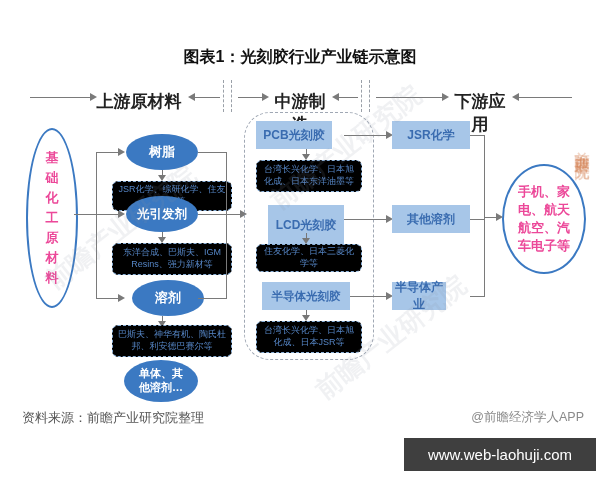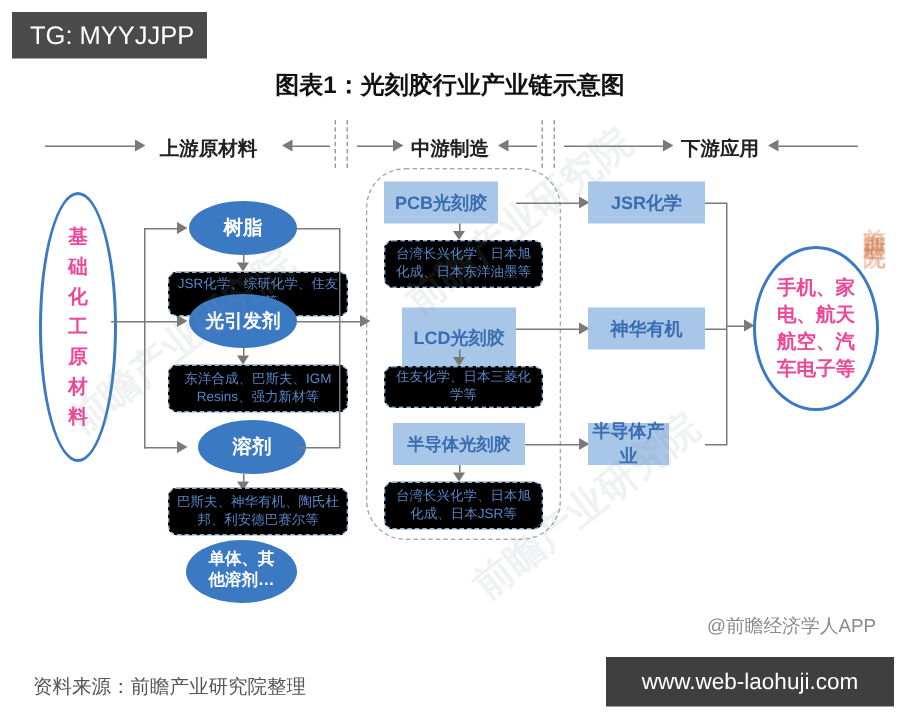--- a/index.html
+++ b/index.html
@@ -21,49 +21,48 @@
   .oval-solid{position:absolute;background:#3b79c2;border-radius:50%;color:#fff;font-weight:bold;
               display:flex;align-items:center;justify-content:center;text-align:center;}
   .oval-outline{position:absolute;background:#fff;border:2px solid #3b79c2;border-radius:50%;
                 color:#ec4899;font-weight:bold;display:flex;align-items:center;justify-content:center;
                 text-align:center;}
   .box-solid{position:absolute;background:#a7c6e8;color:#3a6cb0;font-weight:bold;
              display:flex;align-items:center;justify-content:center;text-align:center;}
   .box-dash{position:absolute;background:#000000;border:1px dashed #8ab0d8;border-radius:6px;
             color:#5585c5;font-size:9px;line-height:1.3;display:flex;align-items:center;
             justify-content:center;text-align:center;padding:2px 4px;box-sizing:border-box;}
-  .hdr{position:absolute;font-weight:bold;color:#222;font-size:13px;text-align:center;}
+  .hdr{position:absolute;font-weight:bold;color:#222;font-size:17px;text-align:center;}
   #badge{position:absolute;left:8px;top:8px;width:130px;height:31px;background:#4a4a4a;color:#fff;
          font-size:17px;line-height:31px;padding-left:12px;box-sizing:border-box;}
   #title{position:absolute;left:0;top:47px;width:100%;text-align:center;font-size:16px;
          font-weight:bold;color:#111;}
   #mid-container{position:absolute;left:244px;top:112px;width:130px;height:248px;
                  border:1px dashed #a0a8b4;border-radius:26px;box-sizing:border-box;}
-  #footer-source{position:absolute;left:22px;top:409px;font-size:13px;color:#555;margin-top:40px;}
+  #footer-source{position:absolute;left:22px;top:409px;font-size:13px;color:#555;}
   #footer-credit{position:absolute;right:16px;top:409px;font-size:12.5px;color:#8a8a8a;}
   #site-box{position:absolute;left:404px;top:438px;width:192px;height:33px;background:#3f3f3f;
             color:#fff;font-size:15px;display:flex;align-items:center;justify-content:center;}
   .wm{position:absolute;pointer-events:none;z-index:5;white-space:nowrap;font-weight:bold;}
   .wm-diag{font-size:26px;color:rgba(140,150,165,0.13);transform:rotate(-38deg);}
   .wm-side{writing-mode:vertical-rl;font-size:15px;color:rgba(210,120,70,0.30);letter-spacing:2px;}
   .vtext{display:inline-block;width:16px;word-break:break-all;line-height:1.55;font-size:13px;}
   .wrap56{display:inline-block;width:56px;word-break:break-all;line-height:1.4;font-size:13px;}
   .wrap52{display:inline-block;width:52px;word-break:break-all;line-height:1.25;font-size:11px;}
 </style>
 </head>
 <body>
 
 <div id="stage">
 
   <div class="wm wm-diag" style="left:30px;top:210px;">前瞻产业研究院</div>
   <div class="wm wm-diag" style="left:255px;top:130px;">前瞻产业研究院</div>
   <div class="wm wm-diag" style="left:300px;top:320px;">前瞻产业研究院</div>
   <div class="wm wm-side" style="left:572px;top:140px;">前瞻产业研究院</div>
 
-  <div id="badge">TG: MYYJJPP</div>
   <div id="title">图表1：光刻胶行业产业链示意图</div>
 
   <div class="lh" style="left:30px;top:97px;width:60px;"></div>
   <div class="tri-r" style="left:90px;top:93px;"></div>
   <div class="hdr" style="left:94px;top:90px;width:90px;">上游原材料</div>
   <div class="tri-l" style="left:188px;top:93px;"></div>
   <div class="lh" style="left:195px;top:97px;width:25px;"></div>
   <div class="dv" style="left:223px;top:80px;height:32px;"></div>
   <div class="dv" style="left:231px;top:80px;height:32px;"></div>
   <div class="lh" style="left:238px;top:97px;width:24px;"></div>
@@ -161,21 +160,21 @@
   <div class="tri-r" style="left:386px;top:131px;"></div>
   <div class="lh" style="left:344px;top:219px;width:42px;"></div>
   <div class="tri-r" style="left:386px;top:215px;"></div>
   <div class="lh" style="left:350px;top:296px;width:36px;"></div>
   <div class="tri-r" style="left:386px;top:292px;"></div>
 
   <div class="box-solid" style="left:392px;top:121px;width:78px;height:28px;font-size:12px;">
     <span>JSR化学</span>
   </div>
   <div class="box-solid" style="left:392px;top:205px;width:78px;height:28px;font-size:12px;">
-    <span>神华有机</span>
+    <span>其他溶剂</span>
   </div>
   <div class="box-solid" style="left:392px;top:282px;width:54px;height:28px;font-size:12px;">
     <span>半导体产业</span>
   </div>
 
   <div class="lh" style="left:470px;top:135px;width:14px;"></div>
   <div class="lh" style="left:470px;top:219px;width:14px;"></div>
   <div class="lh" style="left:470px;top:296px;width:14px;"></div>
   <div class="lv" style="left:484px;top:135px;height:162px;"></div>
   <div class="lh" style="left:484px;top:217px;width:12px;"></div>

